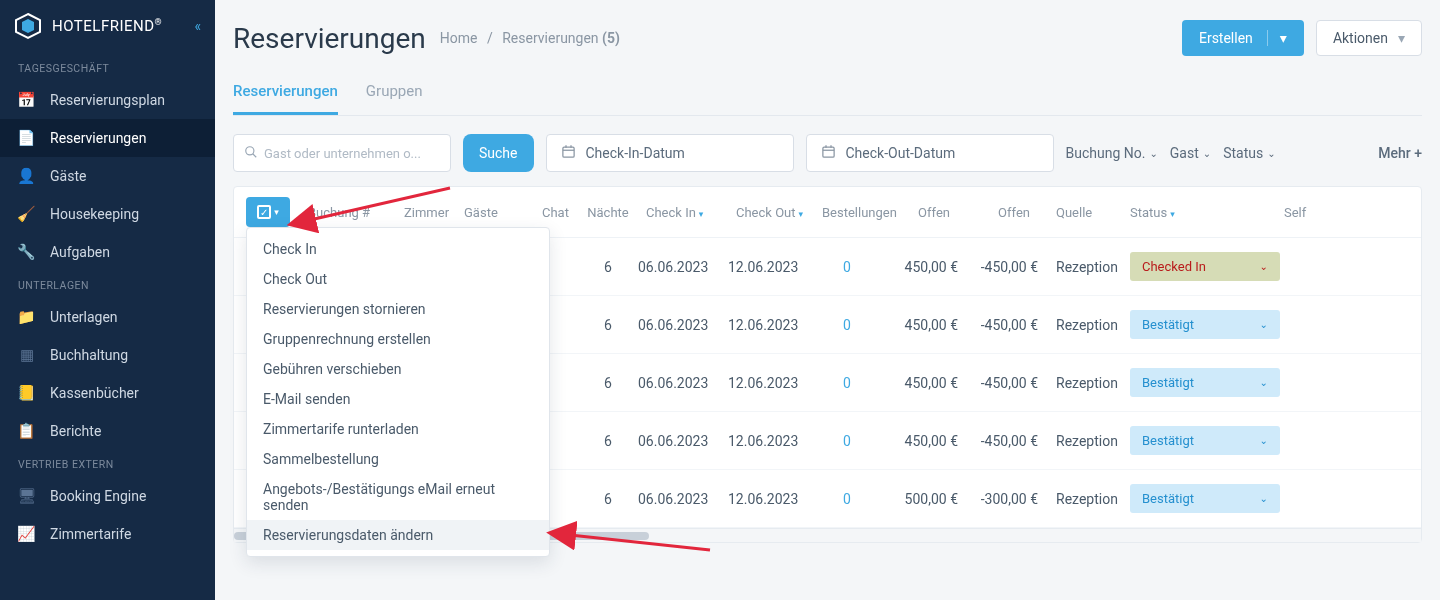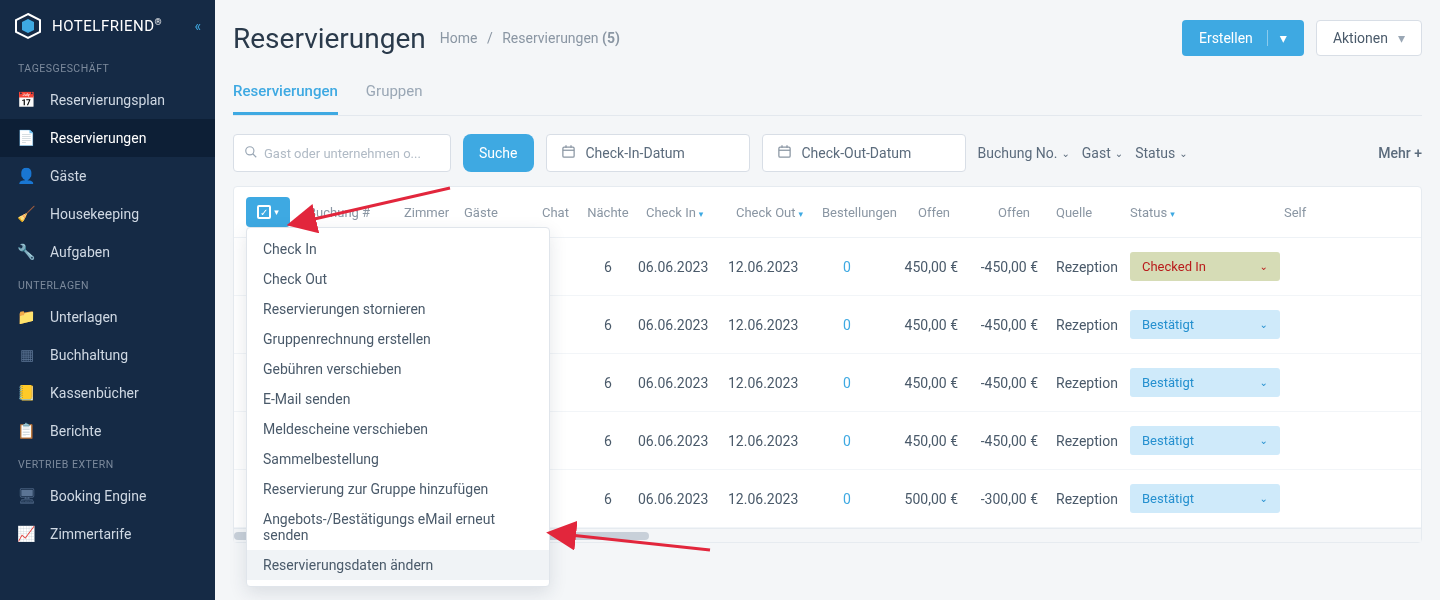--- a/index.html
+++ b/index.html
@@ -25,21 +25,21 @@
 .btn-primary .caret{border-left:1px solid rgba(255,255,255,.4);padding-left:12px;margin-left:4px}
 .btn-outline{background:#fff;color:#4a5a6a;border:1px solid #d8dee6}
 .tabs{display:flex;gap:28px;border-bottom:1px solid #e3e8ee;margin-top:8px}
 .tab{padding:10px 0 12px;font-size:15px;color:#9aa7b5;cursor:pointer}
 .tab.active{color:#3ea9e2;border-bottom:3px solid #3ea9e2;font-weight:500}
 .filters{display:flex;gap:12px;padding:18px 0 14px;align-items:center;flex-wrap:nowrap}
 .search-box{display:flex;align-items:center;border:1px solid #d8dee6;border-radius:4px;background:#fff;padding:0 10px;height:38px;width:218px}
 .search-box input{border:none;outline:none;font-size:13px;width:100%;color:#6d28d9}
 .search-box input::placeholder{color:#b0bac5}
 .search-btn{background:#3ea9e2;color:#fff;border:none;border-radius:8px;height:38px;padding:0 16px;font-size:14px;cursor:pointer}
-.date-box{display:flex;align-items:center;gap:10px;border:1px solid #d8dee6;border-radius:4px;background:#fff;height:38px;padding:0 14px;width:204px;color:#5b6b7c;font-size:14px}
+.date-box{display:flex;align-items:center;gap:10px;border:1px solid #d8dee6;border-radius:4px;background:#fff;height:38px;padding:0 14px;width:248px;color:#5b6b7c;font-size:14px}
 .filter-link{color:#5b6b7c;font-size:14px;display:flex;align-items:center;gap:4px;cursor:pointer;white-space:nowrap}
 .filter-link .caret{font-size:10px}
 .more{margin-left:auto;font-weight:500}
 .table-wrap{background:#fff;border:1px solid #e6ebf0;border-radius:4px;position:relative}
 .thead{display:flex;align-items:center;padding:10px 12px;border-bottom:1px solid #eef2f6;color:#8a96a3;font-size:13px}
 .chk-btn{background:#3ea9e2;color:#fff;border-radius:4px;width:44px;height:30px;display:flex;align-items:center;justify-content:center;gap:3px;cursor:pointer;margin-right:10px}
 .chk-btn .box{width:14px;height:14px;border:2px solid #fff;border-radius:2px;position:relative;display:flex;align-items:center;justify-content:center;font-size:10px;color:#fff}
 .th{padding:0 8px}
 .th.sortable::after{content:"▾";font-size:9px;margin-left:3px;color:#3ea9e2}
 .trow{display:flex;align-items:center;padding:14px 12px;border-bottom:1px solid #f2f5f8;font-size:14px;color:#4a5a6a}
@@ -335,23 +335,22 @@
       </div>
     <div class="bottom-scroll"></div>
 
     <div class="dropdown" id="dropdown">
         <div class="dd-item">Check In</div>
         <div class="dd-item">Check Out</div>
         <div class="dd-item">Reservierungen stornieren</div>
         <div class="dd-item">Gruppenrechnung erstellen</div>
         <div class="dd-item">Gebühren verschieben</div>
         <div class="dd-item">E-Mail senden</div>
-        <div class="dd-item">Meldescheine verschieben</div>
+        <div class="dd-item">Zimmertarife runterladen</div>
         <div class="dd-item">Sammelbestellung</div>
-        <div class="dd-item">Reservierung zur Gruppe hinzufügen</div>
         <div class="dd-item">Angebots-/Bestätigungs eMail erneut senden</div>
         <div class="dd-item hovered">Reservierungsdaten ändern</div>
       </div>
   </div>
 </div>
 
 <div class="arrow" style="left:300px;top:178px">
   <svg width="160" height="60">
       <defs>
         <marker id="ah1" markerWidth="10" markerHeight="10" refX="2" refY="5" orient="auto">

